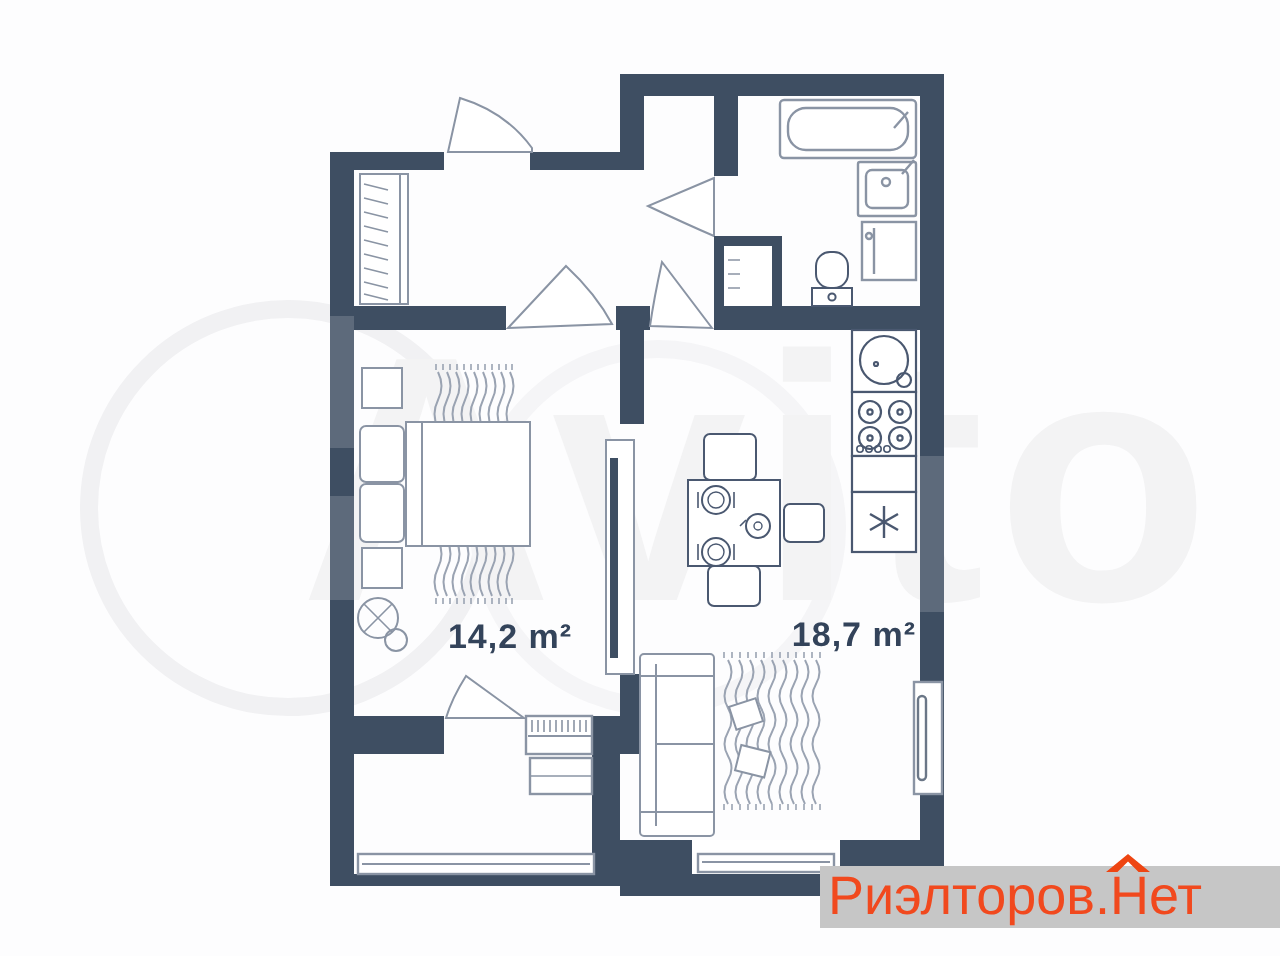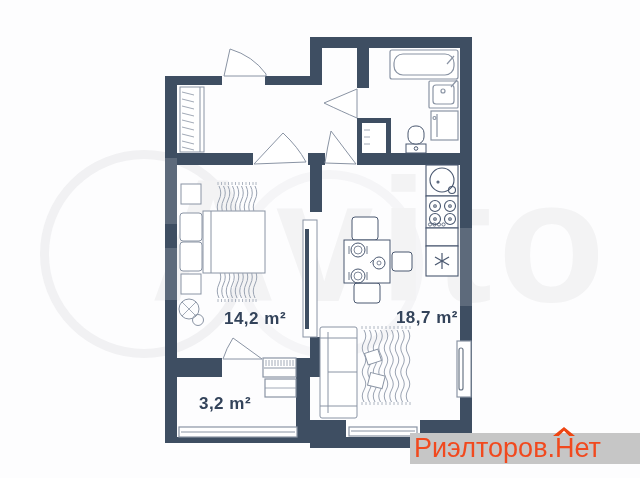--- a/index.html
+++ b/index.html
@@ -249,19 +249,18 @@
       </g>
       <g fill="#ffffff" stroke="#8a94a4" stroke-width="1">
         <rect x="366" y="351" width="14" height="12" transform="rotate(-18 373 357)"></rect>
         <rect x="369" y="374" width="15" height="13" transform="rotate(14 376 380)"></rect>
       </g>
     </g>
   </svg>
 
   <div class="room-label" style="left:210px;top:309px;width:90px;">14,2 m²</div>
   <div class="room-label" style="left:378px;top:308px;width:80px;text-align:right;">18,7 m²</div>
-  <div class="room-label" style="left:180px;top:394px;width:90px;">3,2 m²</div>
 
   <div id="logo-bar">
     <span id="logo-text"><span>Риэлторов.</span><span id="logo-part2"><span id="roof-icon"></span><span>Нет</span></span></span>
   </div>
 
 </div>
 
 </body></html>

